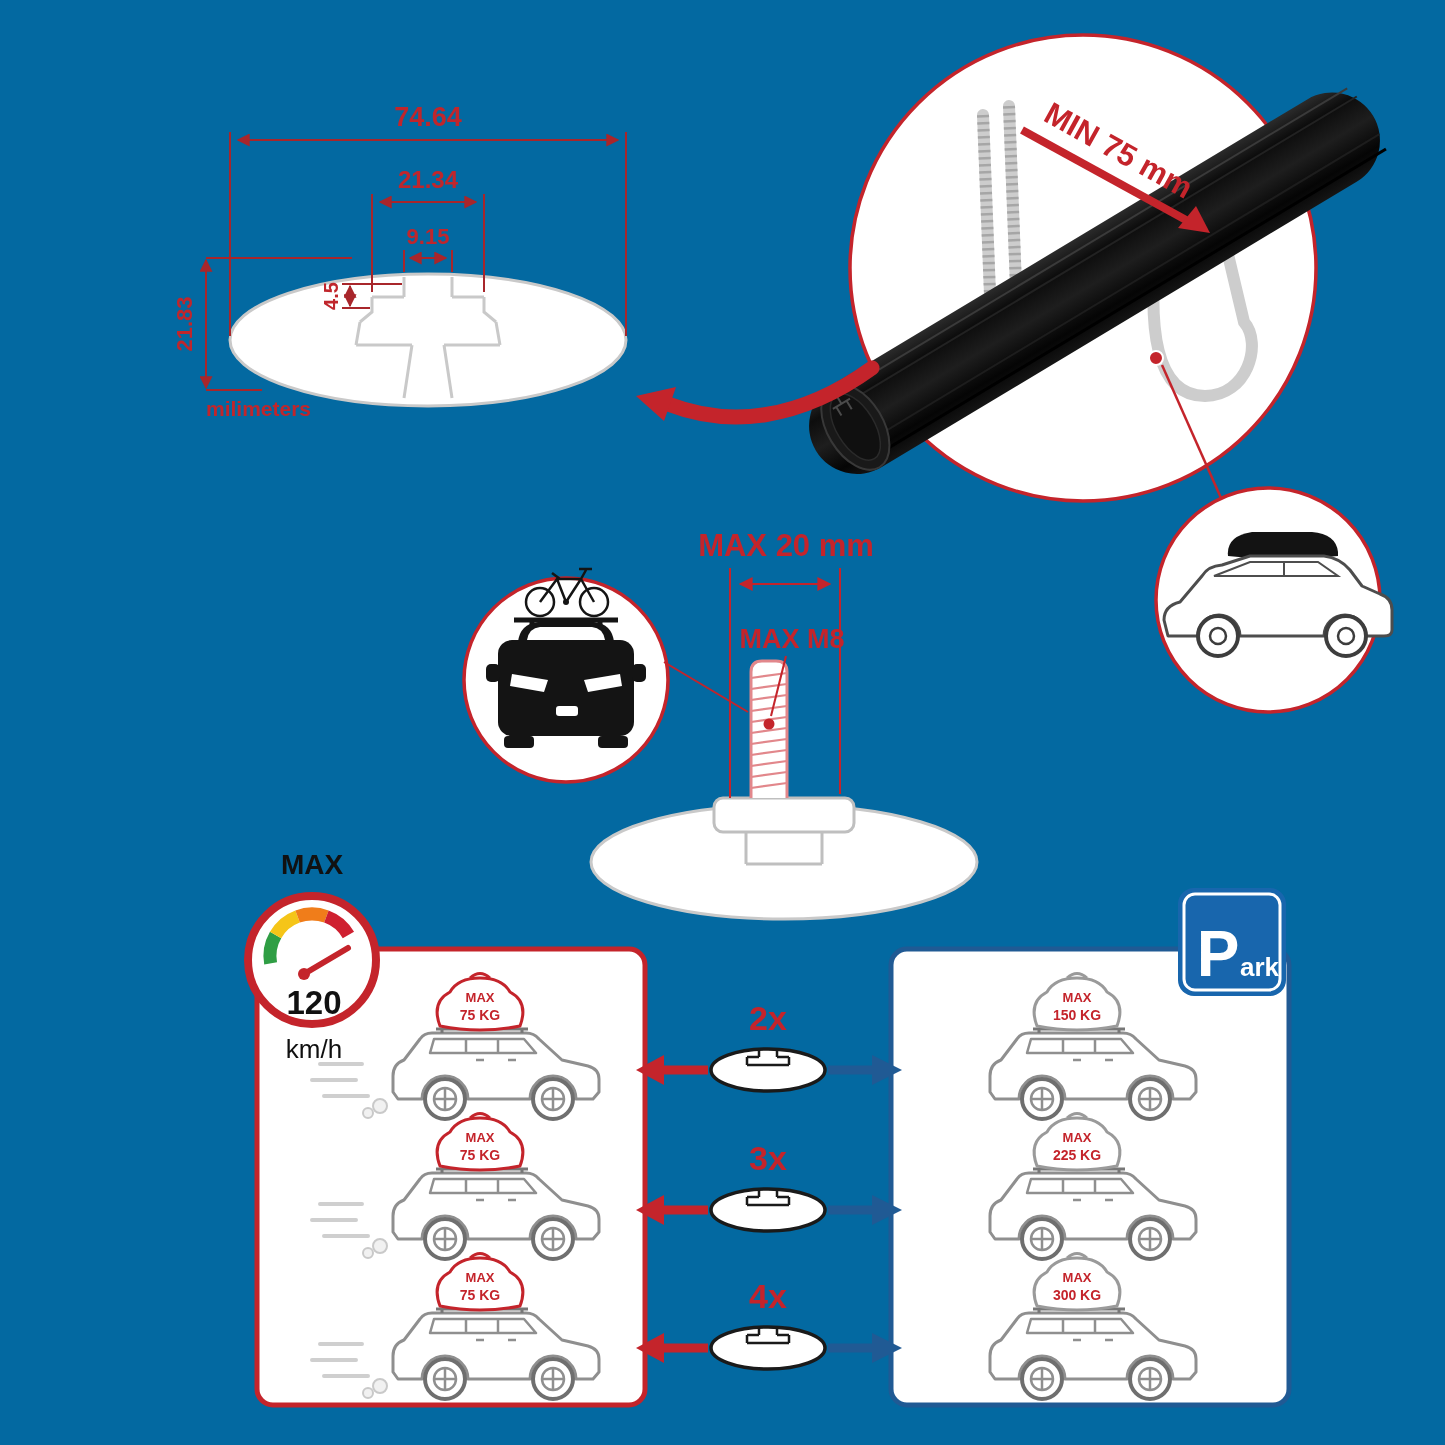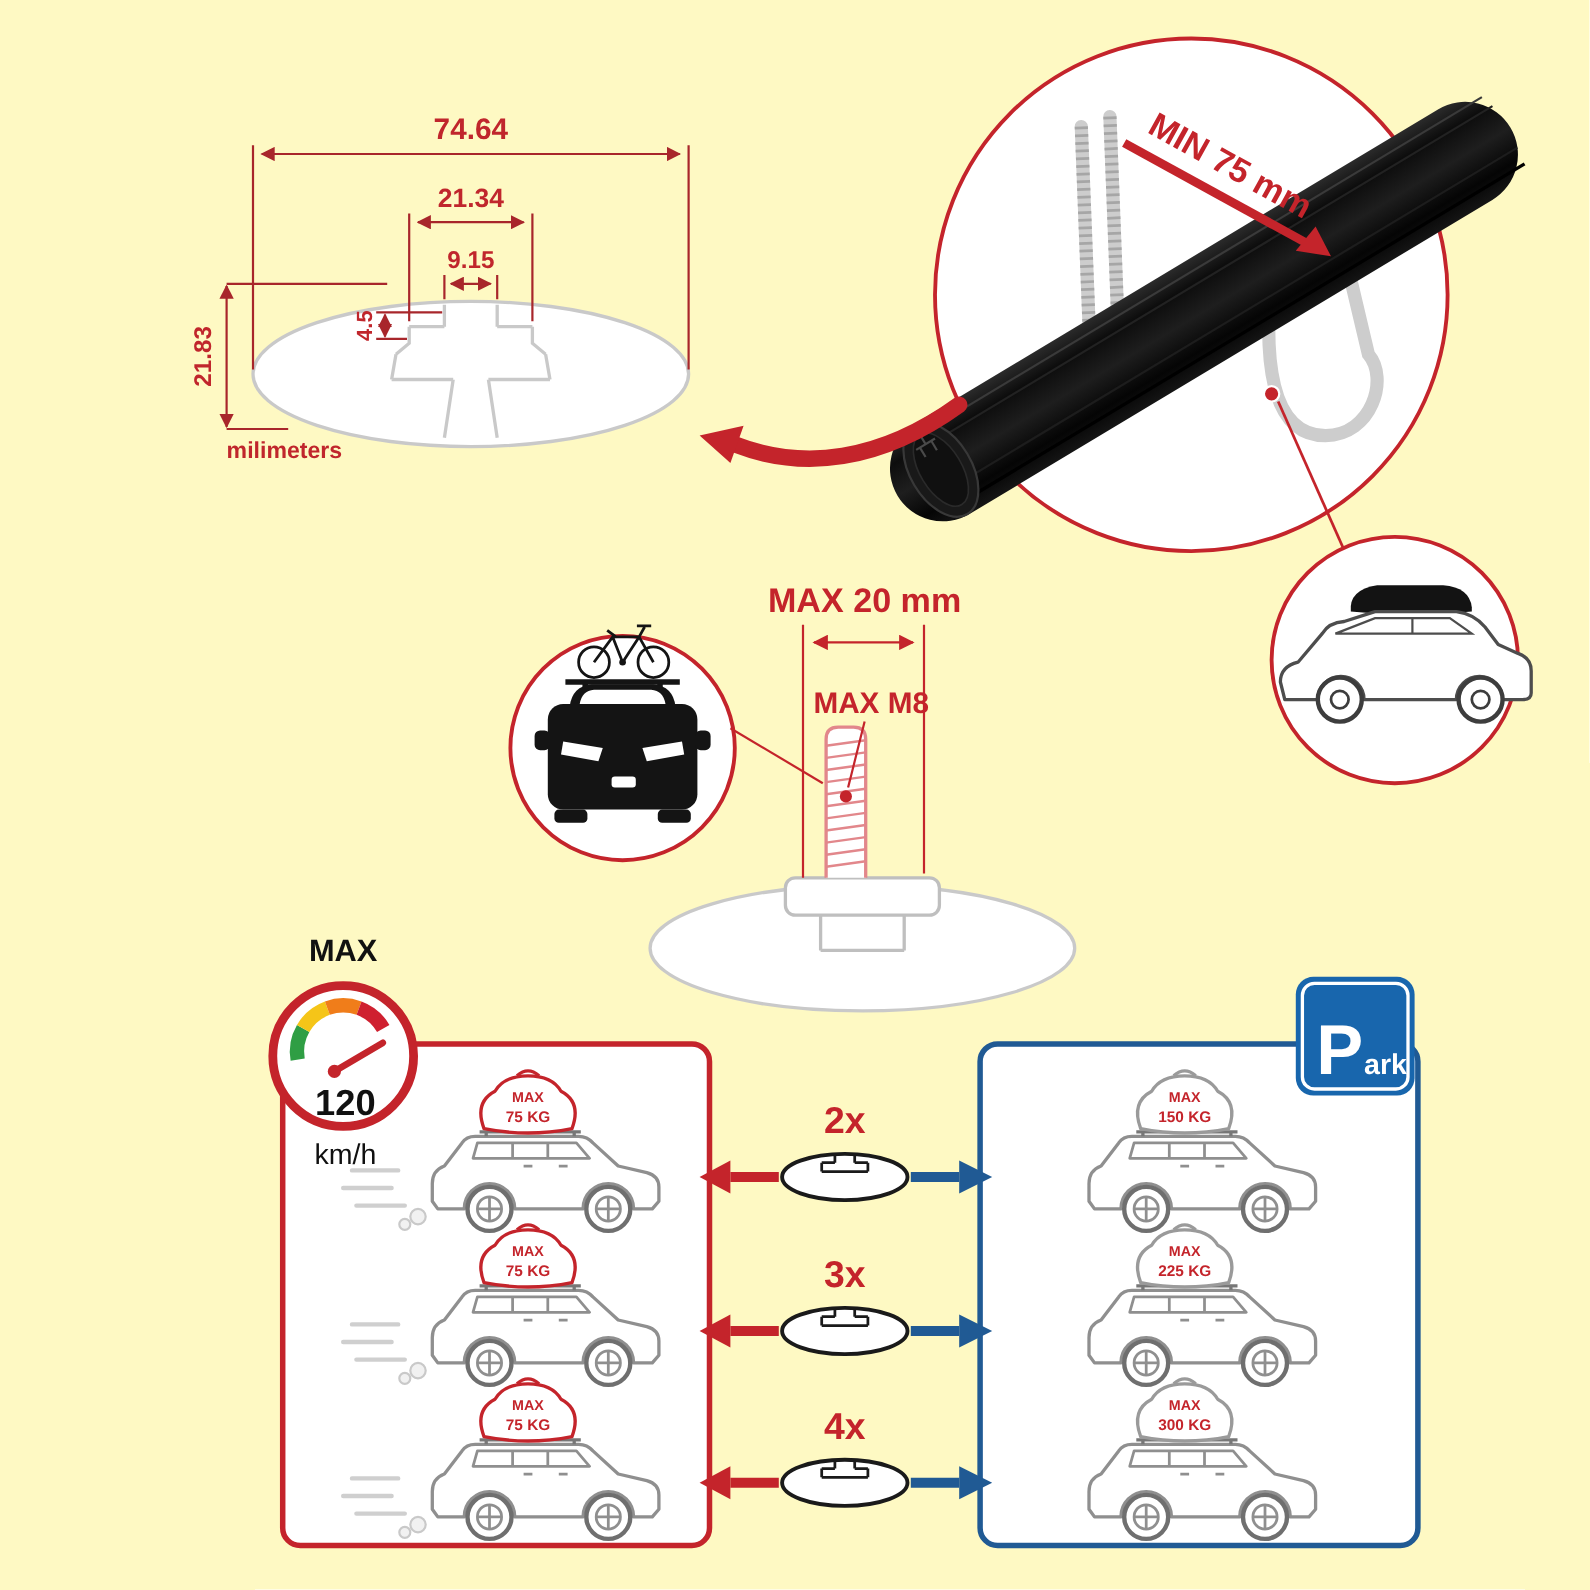--- a/index.html
+++ b/index.html
@@ -1,16 +1,16 @@
 <!DOCTYPE html>
 <html><head>
 <meta charset="utf-8">
 <style>
   html,body{margin:0;padding:0;background:#ffffff;}
-  #canvas{position:relative;width:1445px;height:1445px;background:#fef9c3;overflow:hidden;
+  #canvas{position:relative;width:1445px;height:1445px;background:#0369a1;overflow:hidden;
           font-family:"Liberation Sans",sans-serif;}
   svg{display:block;}
   svg text{font-family:"Liberation Sans",sans-serif;}
   .dim-t{fill:#c0262c;font-weight:bold;}
   .red-t{fill:#c4242b;font-weight:bold;}
   .blk-t{fill:#111111;font-weight:bold;}
   .white-t{fill:#ffffff;font-weight:bold;}
   .dim-l{stroke:#a8262b;stroke-width:2;fill:none;}
   .red-l{stroke:#c4242b;stroke-width:2;fill:none;}
 </style>

